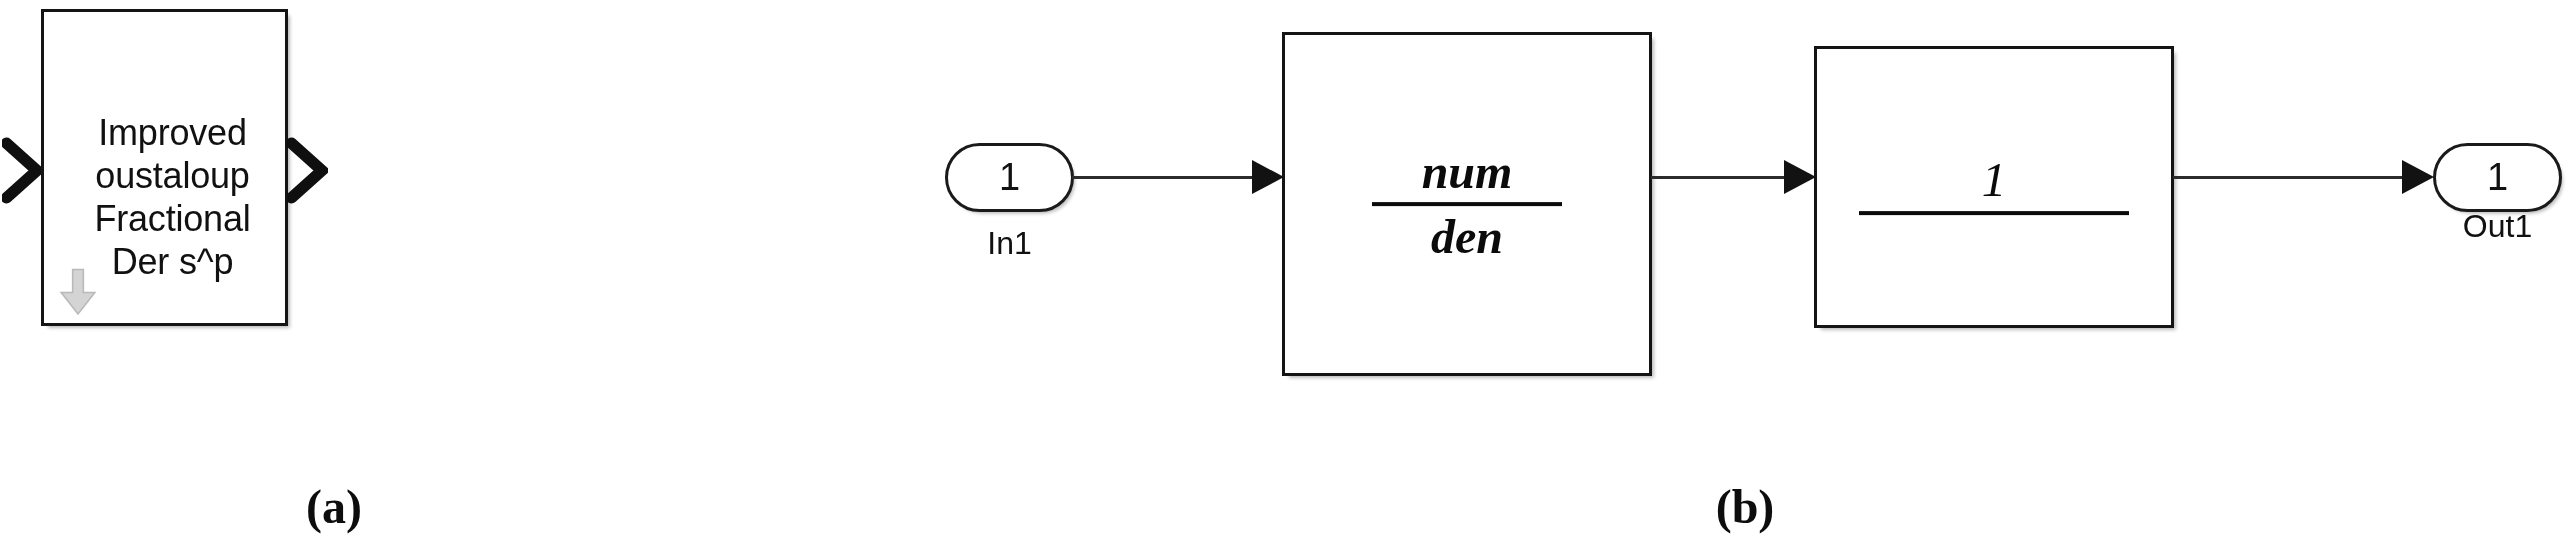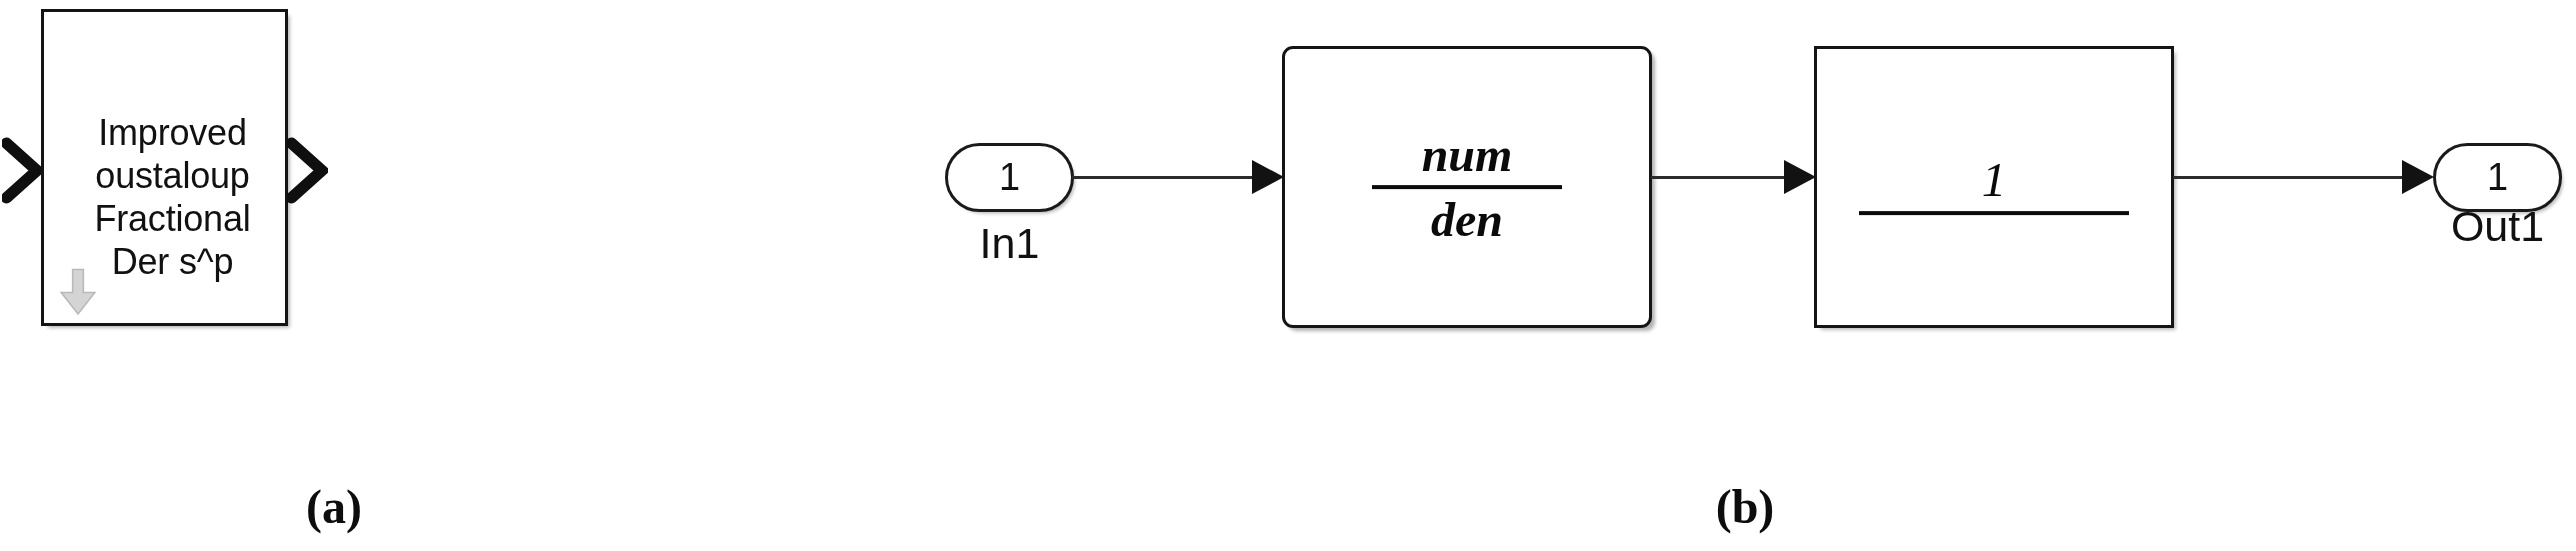--- a/index.html
+++ b/index.html
@@ -97,34 +97,34 @@
     justify-content: center;
   }
   .sl-port .port-num {
     font-size: 38px;
     line-height: 38px;
     color: #111111;
     transform: translateY(-1.5px);
   }
   .port-caption {
     position: absolute;
-    font-size: 43px;
+    font-size: 32px;
     line-height: 32px;
     color: #111111;
     text-align: center;
     white-space: nowrap;
   }
 
   #port-in1      { left: 945px; top: 143px; width: 129px; height: 69px; }
   #port-in1-cap  { left: 945px; top: 227px; width: 129px; }
   #port-out1     { left: 2433px; top: 143px; width: 129px; height: 69px; }
   #port-out1-cap { left: 2433px; top: 210px; width: 129px; }
 
   
-  #block-numden { left: 1282px; top: 46px; width: 370px; height: 282px; border-radius: 11px; }
+  #block-numden { left: 1282px; top: 32px; width: 370px; height: 344px; }
   #block-lag    { left: 1814px; top: 46px; width: 360px; height: 282px; }
 
   
   .fraction {
     position: absolute;
     left: 0;
     right: 0;
     top: 50%;
     transform: translateY(-50%);
     display: flex;

